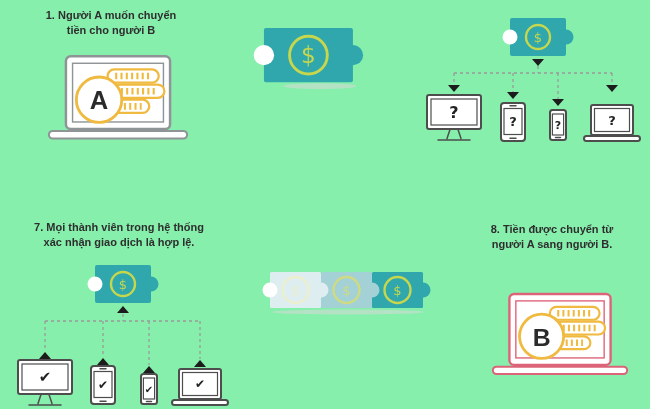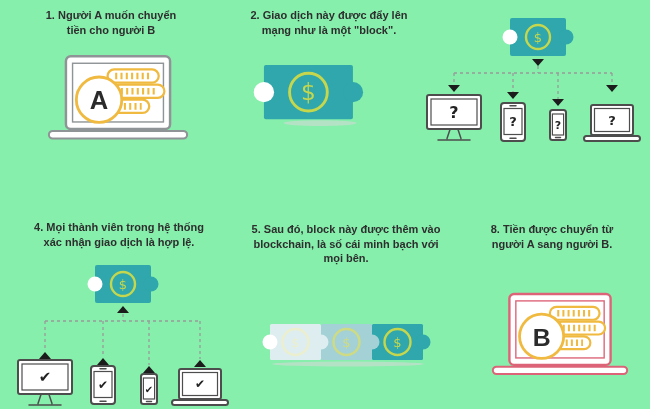--- a/index.html
+++ b/index.html
@@ -88,22 +88,20 @@
 tiền cho người B</h3>
     <svg width="142" height="97" viewBox="0 0 150 102" style="margin-top:10px;margin-left:14px">
       <g class="c-gray">
           <use href="#laptop-big"></use>
         </g>
       <text class="letter" x="55" y="57" font-size="27">A</text>
     </svg>
   </section>
 
   <section class="cell" style="left:224px;top:8px;width:210px">
-    <h3 class="title">2. Giao dịch này được đẩy lên
-mạng như là một "block".</h3>
     <svg width="118" height="68" viewBox="0 0 122 70" style="margin-top:18px;position:relative;left:-8px">
       <ellipse class="shadow" cx="60" cy="62" rx="38" ry="3"></ellipse>
       <g>
         <rect class="f-teal" x="2" y="2" width="92" height="56" rx="2"></rect>
         <circle class="f-teal" cx="94" cy="30" r="10.5"></circle>
         <circle class="f-white" cx="2" cy="30" r="10.5"></circle>
         <circle class="ring-big" cx="48" cy="30" r="19.5"></circle>
       </g>
       <text class="dollar" x="48" y="38.5" font-size="24">$</text>
     </svg>
@@ -138,21 +136,21 @@
           <use href="#laptop-sm" x="157" y="88"></use>
         </g>
       <text class="mark" x="28" y="102" font-size="16">?</text>
       <text class="mark" x="87" y="110" font-size="13">?</text>
       <text class="mark" x="132" y="112.5" font-size="11">?</text>
       <text class="mark" x="186" y="109" font-size="13">?</text>
     </svg>
   </section>
 
   <section class="cell" style="left:8px;top:220px;width:222px">
-    <h3 class="title">4. Mọi thành viên trong hệ thống
+    <h3 class="title">7. Mọi thành viên trong hệ thống
 xác nhận giao dịch là hợp lệ.</h3>
     <svg width="222" height="148" viewBox="0 0 222 148" style="margin-top:6px">
       <g>
           <use href="#block-sm" x="87" y="2"></use>
         </g>
       <text class="dollar" x="115" y="26" font-size="13">$</text>
       <g>
         <path class="dash" d="M115,51 V58 M37,58 H192 M37,58 V88 M95,58 V94 M141,58 V102 M192,58 V96"></path>
       </g>
       <g>
@@ -175,23 +173,20 @@
           <use href="#laptop-sm" x="163" y="105"></use>
         </g>
       <text class="mark" x="37" y="119" font-size="15">✔</text>
       <text class="mark" x="95" y="126" font-size="12">✔</text>
       <text class="mark" x="141" y="130" font-size="10">✔</text>
       <text class="mark" x="192" y="125" font-size="12">✔</text>
     </svg>
   </section>
 
   <section class="cell" style="left:240px;top:222px;width:212px">
-    <h3 class="title">5. Sau đó, block này được thêm vào
-blockchain, là số cái minh bạch với
-mọi bên.</h3>
     <svg width="212" height="56" viewBox="0 0 212 56" style="margin-top:40px">
       <ellipse class="shadow" cx="108" cy="50" rx="76" ry="2.5"></ellipse>
       <g>
         <rect class="f-pale" x="30" y="10" width="51" height="36" rx="1.5"></rect>
         <rect class="f-mid" x="81" y="10" width="51" height="36" rx="1.5"></rect>
         <rect class="f-teal" x="132" y="10" width="51" height="36" rx="1.5"></rect>
         <circle class="f-pale" cx="81" cy="28" r="7.5"></circle>
         <circle class="f-mid" cx="132" cy="28" r="7.5"></circle>
         <circle class="f-teal" cx="183" cy="28" r="7.5"></circle>
         <circle class="f-white" cx="30" cy="28" r="7.5"></circle>

